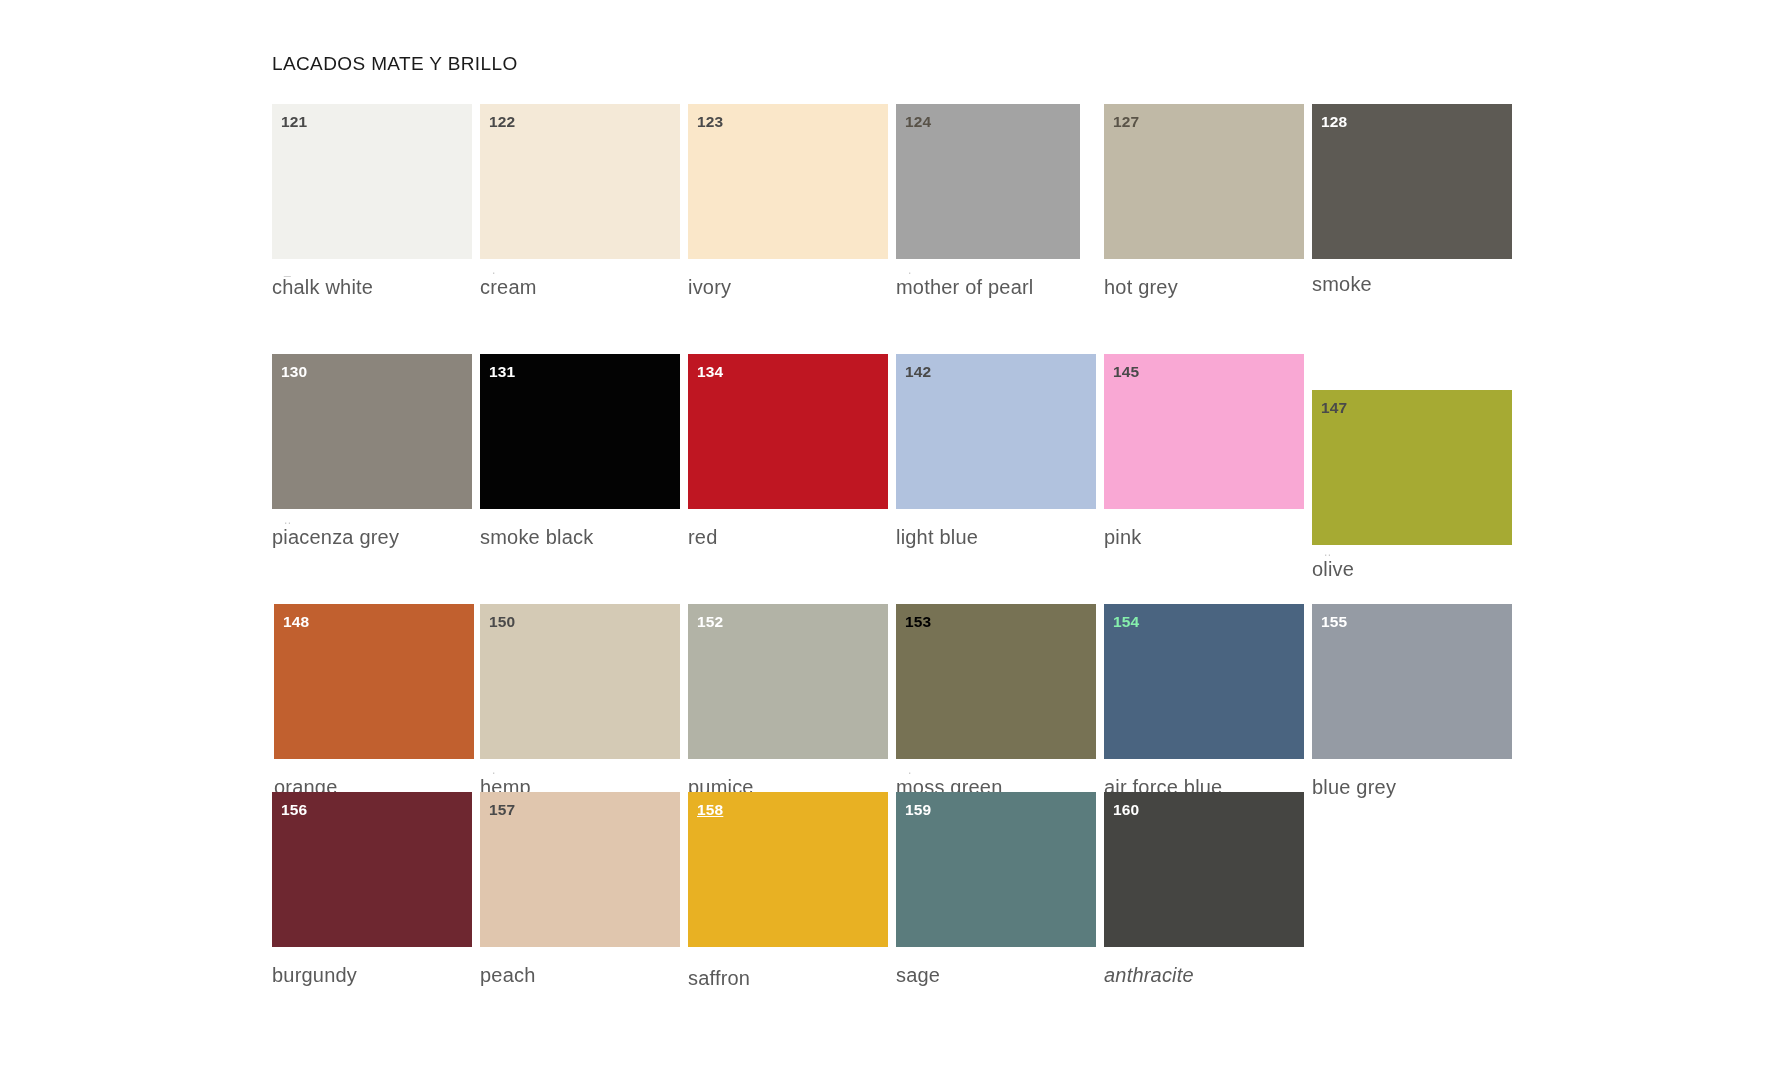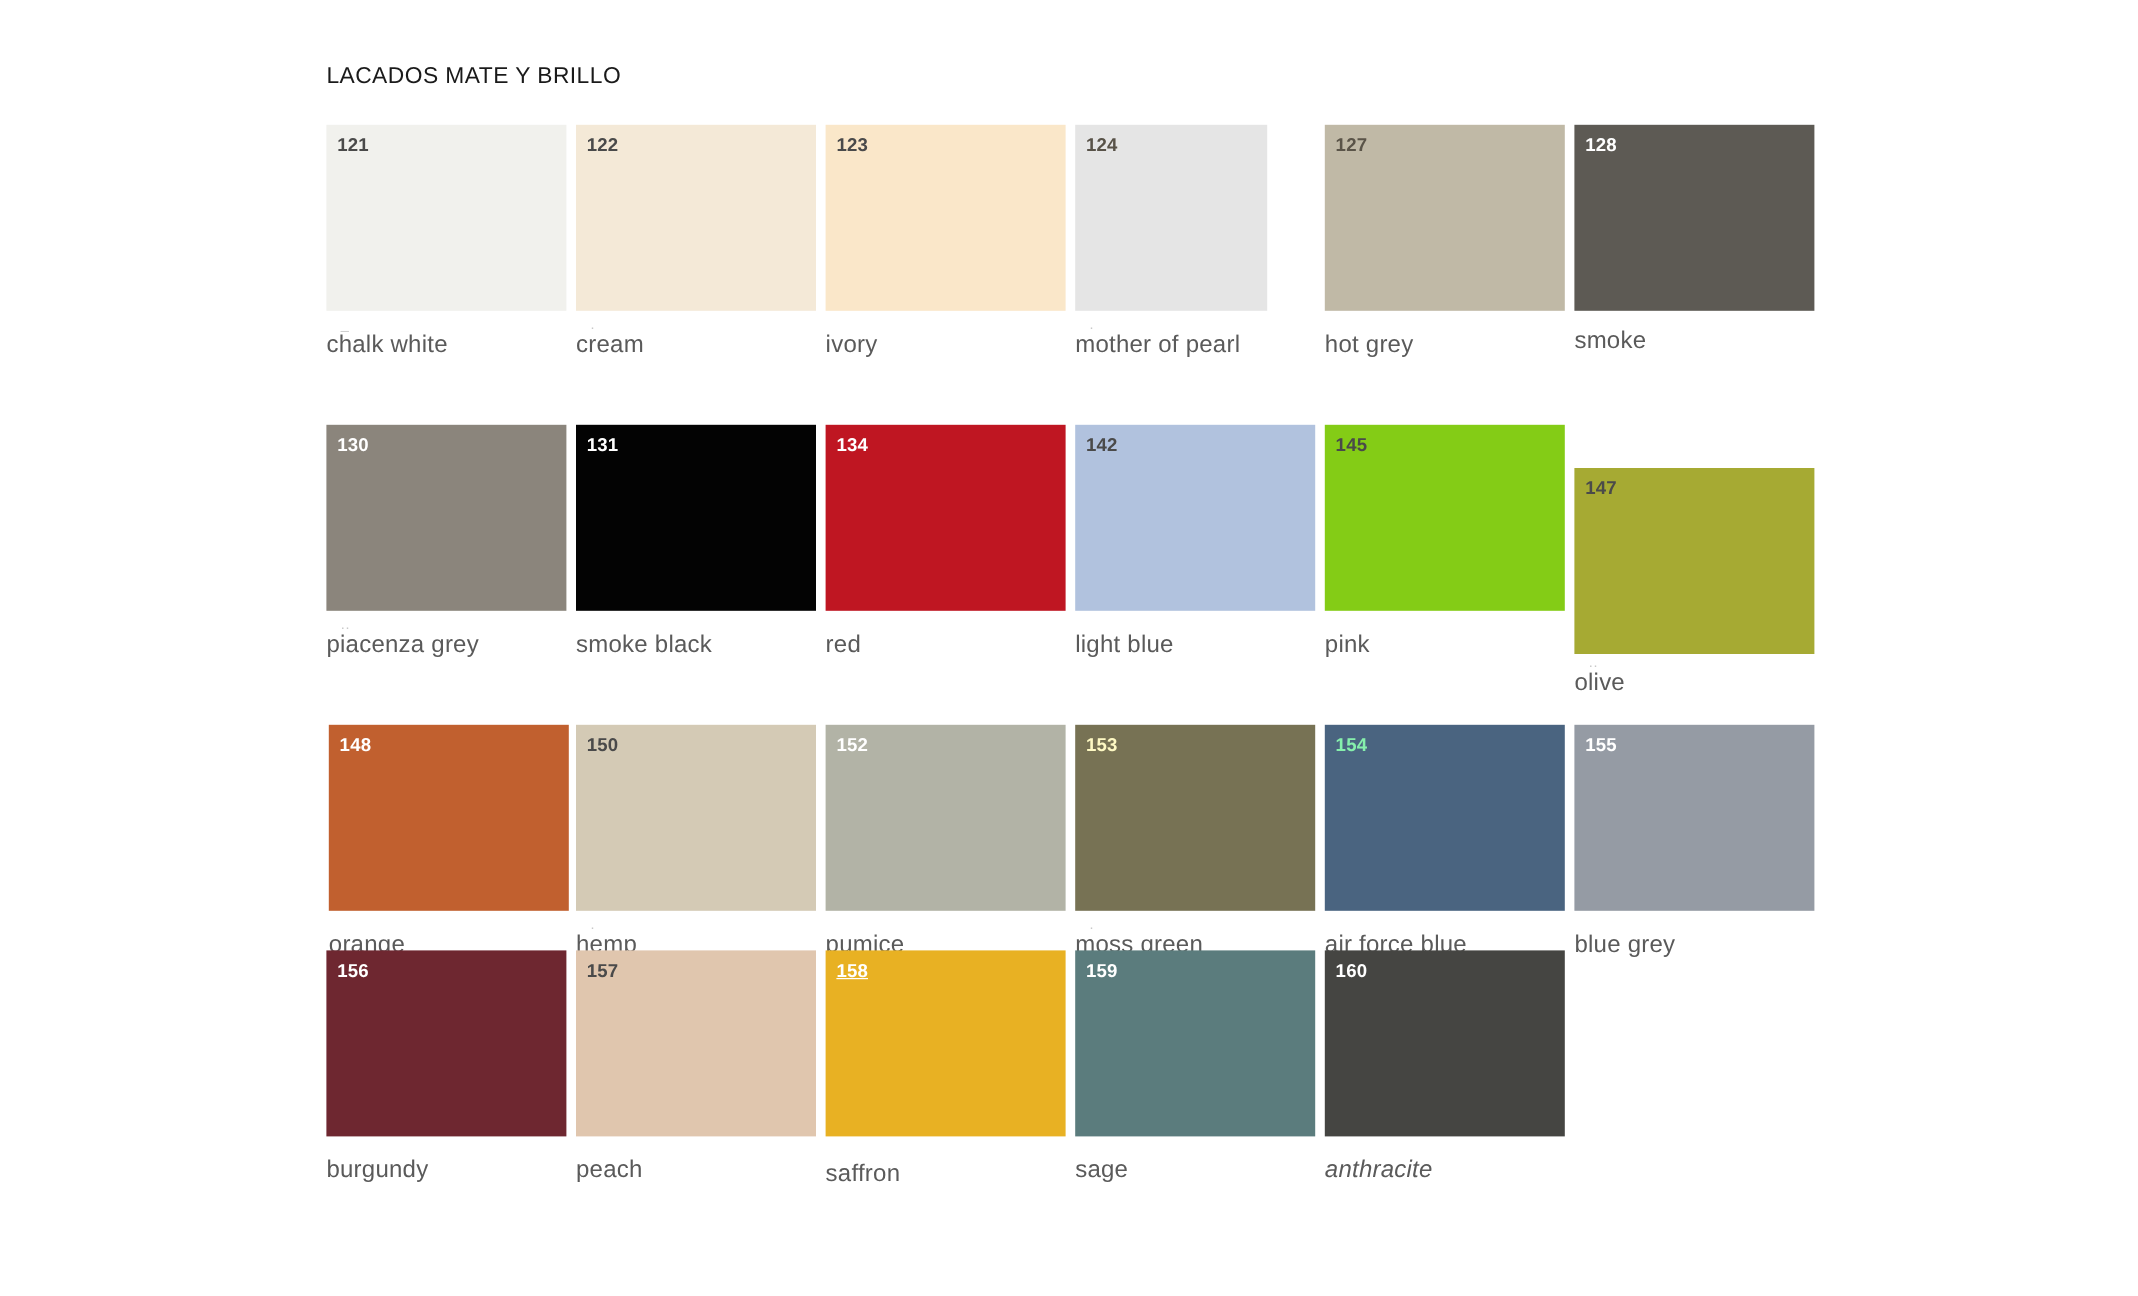--- a/index.html
+++ b/index.html
@@ -101,21 +101,21 @@
           <div class="swatch-name" style="top: 172px;">cream</div>
           <div class="ghost-mark" style="left: 12px; top: 160px;">.</div>
         </div>
         <div class="cell" style="left: 416px; top: 0px;">
           <div class="swatch" style="background: rgb(250, 231, 201); width: 200px; height: 155px;">
             <div class="swatch-code" style="color: rgb(74, 74, 74);">123</div>
           </div>
           <div class="swatch-name" style="top: 172px;">ivory</div>
         </div>
         <div class="cell" style="left: 624px; top: 0px;">
-          <div class="swatch" style="background: #e5e5e5; width: 160px; height: 155px;">
+          <div class="swatch" style="background: #a3a3a3; width: 184px; height: 155px;">
             <div class="swatch-code" style="color: rgb(88, 82, 72);">124</div>
           </div>
           <div class="swatch-name" style="top: 172px;">mother of pearl</div>
           <div class="ghost-mark" style="left: 12px; top: 160px;">.</div>
         </div>
         <div class="cell" style="left: 832px; top: 0px;">
           <div class="swatch" style="background: rgb(192, 185, 166); width: 200px; height: 155px;">
             <div class="swatch-code" style="color: rgb(90, 84, 72);">127</div>
           </div>
           <div class="swatch-name" style="top: 172px;">hot grey</div>
@@ -147,21 +147,21 @@
           </div>
           <div class="swatch-name" style="top: 172px;">red</div>
         </div>
         <div class="cell" style="left: 624px; top: 0px;">
           <div class="swatch" style="background: rgb(177, 194, 222); width: 200px; height: 155px;">
             <div class="swatch-code" style="color: rgb(74, 74, 74);">142</div>
           </div>
           <div class="swatch-name" style="top: 172px;">light blue</div>
         </div>
         <div class="cell" style="left: 832px; top: 0px;">
-          <div class="swatch" style="background: #84cc16; width: 200px; height: 155px;">
+          <div class="swatch" style="background: #f9a8d4; width: 200px; height: 155px;">
             <div class="swatch-code" style="color: rgb(74, 74, 74);">145</div>
           </div>
           <div class="swatch-name" style="top: 172px;">pink</div>
         </div>
         <div class="cell" style="left: 1040px; top: 0px; margin-top: 36px;">
           <div class="swatch" style="background: rgb(166, 170, 51); width: 200px; height: 155px;">
             <div class="swatch-code" style="color: rgb(74, 74, 74);">147</div>
           </div>
           <div class="swatch-name" style="top: 168px;">olive</div>
           <div class="ghost-mark" style="left: 12px; top: 156px;">..</div>
@@ -182,21 +182,21 @@
           <div class="ghost-mark" style="left: 12px; top: 160px;">.</div>
         </div>
         <div class="cell" style="left: 416px; top: 0px;">
           <div class="swatch" style="background: rgb(178, 179, 166); width: 200px; height: 155px;">
             <div class="swatch-code" style="color: rgb(255, 255, 255);">152</div>
           </div>
           <div class="swatch-name" style="top: 172px;">pumice</div>
         </div>
         <div class="cell" style="left: 624px; top: 0px;">
           <div class="swatch" style="background: rgb(119, 114, 84); width: 200px; height: 155px;">
-            <div class="swatch-code" style="color: #fef9c3;">153</div>
+            <div class="swatch-code" style="color: #000000;">153</div>
           </div>
           <div class="swatch-name" style="top: 172px;">moss green</div>
           <div class="ghost-mark" style="left: 12px; top: 160px;">.</div>
         </div>
         <div class="cell" style="left: 832px; top: 0px;">
           <div class="swatch" style="background: rgb(74, 100, 128); width: 200px; height: 155px;">
             <div class="swatch-code" style="color: #86efac;">154</div>
           </div>
           <div class="swatch-name" style="top: 172px;">air force blue</div>
         </div>

